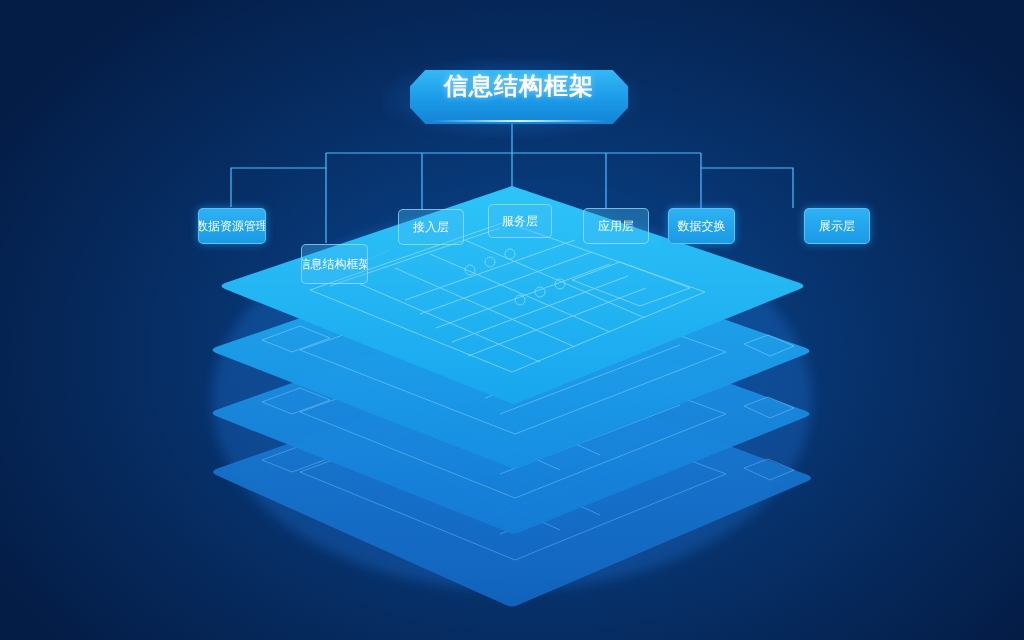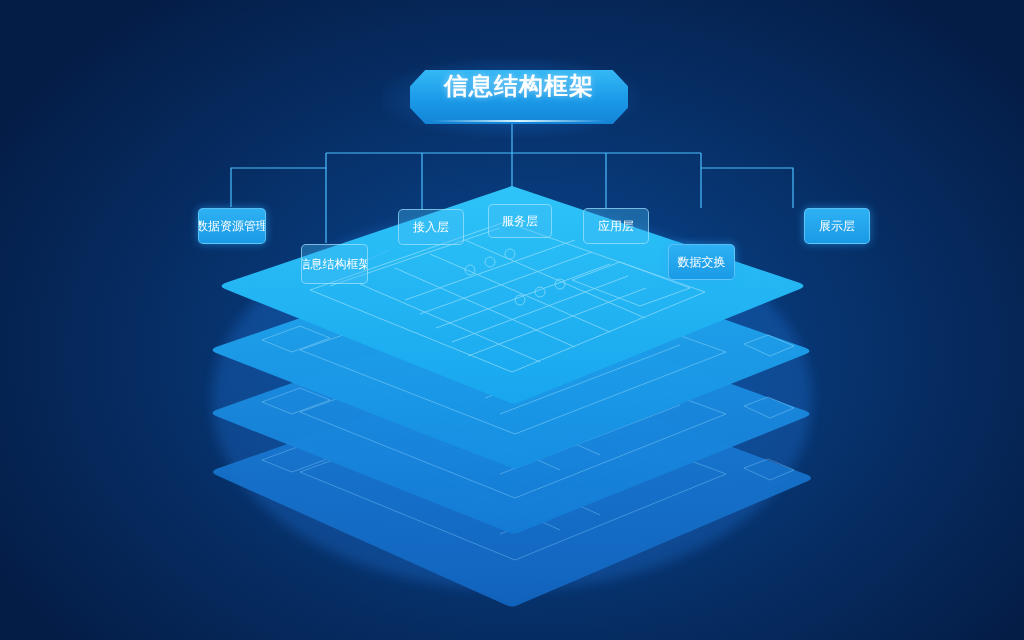--- a/index.html
+++ b/index.html
@@ -173,18 +173,18 @@
 </div>
 <div class="label-box ghost" style="left:390px; top:209px; width:64px;">
   <span>接入层</span>
 </div>
 <div class="label-box ghost" style="left:480px; top:204px; width:62px; height:32px;text-align:center;">
   <span>服务层</span>
 </div>
 <div class="label-box ghost" style="left:575px; top:208px; width:64px;">
   <span>应用层</span>
 </div>
-<div class="label-box" style="left:668px; top:208px; width:65px;margin-top:36px;">
+<div class="label-box" style="left:668px; top:208px; width:65px;">
   <span>数据交换</span>
 </div>
 <div class="label-box" style="left:804px; top:208px; width:64px;font-family:Liberation Serif, serif;">
   <span>展示层</span>
 </div>
 
 </body></html>

